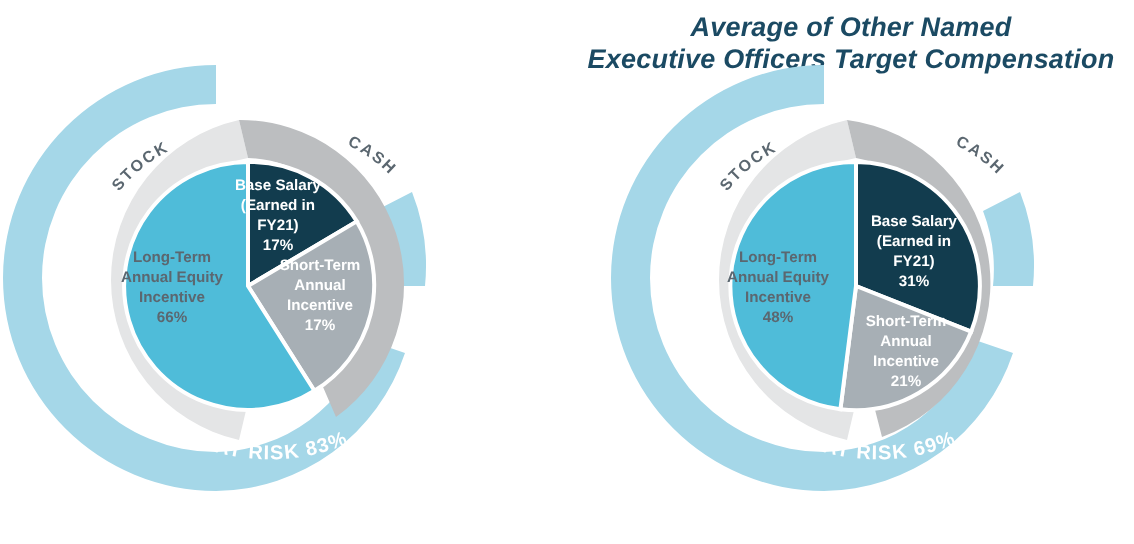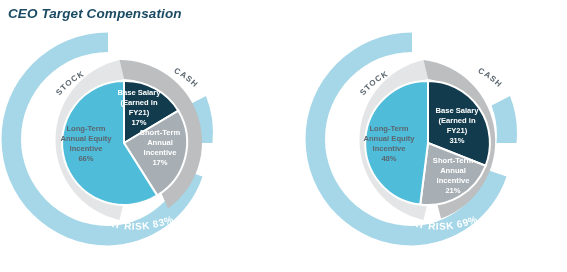--- a/index.html
+++ b/index.html
@@ -76,21 +76,20 @@
     letter-spacing: 0.6px;
   }
 </style>
 </head>
 <body>
 
 <div class="board">
 
   <div class="panel panel-left">
 
-    <div class="chart-title title-left">CEO Target Compensation</div>
 
     <div class="donut-wrap">
       <svg width="283" height="272" viewBox="0 0 283 272">
         <defs>
           <path id="arcStockL" d="M 44.5 140 A 72 72 0 0 1 116.5 68" fill="none"></path>
           <path id="arcCashL" d="M 166 69.5 A 72 72 0 0 1 212 116" fill="none"></path>
           <path id="arcRiskL" d="M 44 173 A 101 101 0 0 0 196 209" fill="none"></path>
         </defs>
 
         <g>
@@ -162,20 +161,22 @@
         </text>
         <text class="risk-label">
           <textPath href="#arcRiskL" startOffset="26%">TOTAL AT RISK 83%</textPath>
         </text>
       </svg>
     </div>
   </div>
 
   <div class="panel panel-right">
 
+    <div class="chart-title">Average of Other Named
+Executive Officers Target Compensation</div>
 
     <div class="donut-wrap">
       <svg width="283" height="272" viewBox="0 0 283 272">
         <defs>
           <path id="arcStockR" d="M 64.5 140 A 72 72 0 0 1 136.5 68" fill="none"></path>
           <path id="arcCashR" d="M 186 69.5 A 72 72 0 0 1 232 116" fill="none"></path>
           <path id="arcRiskR" d="M 64 173 A 101 101 0 0 0 216 209" fill="none"></path>
         </defs>
 
         <g>

